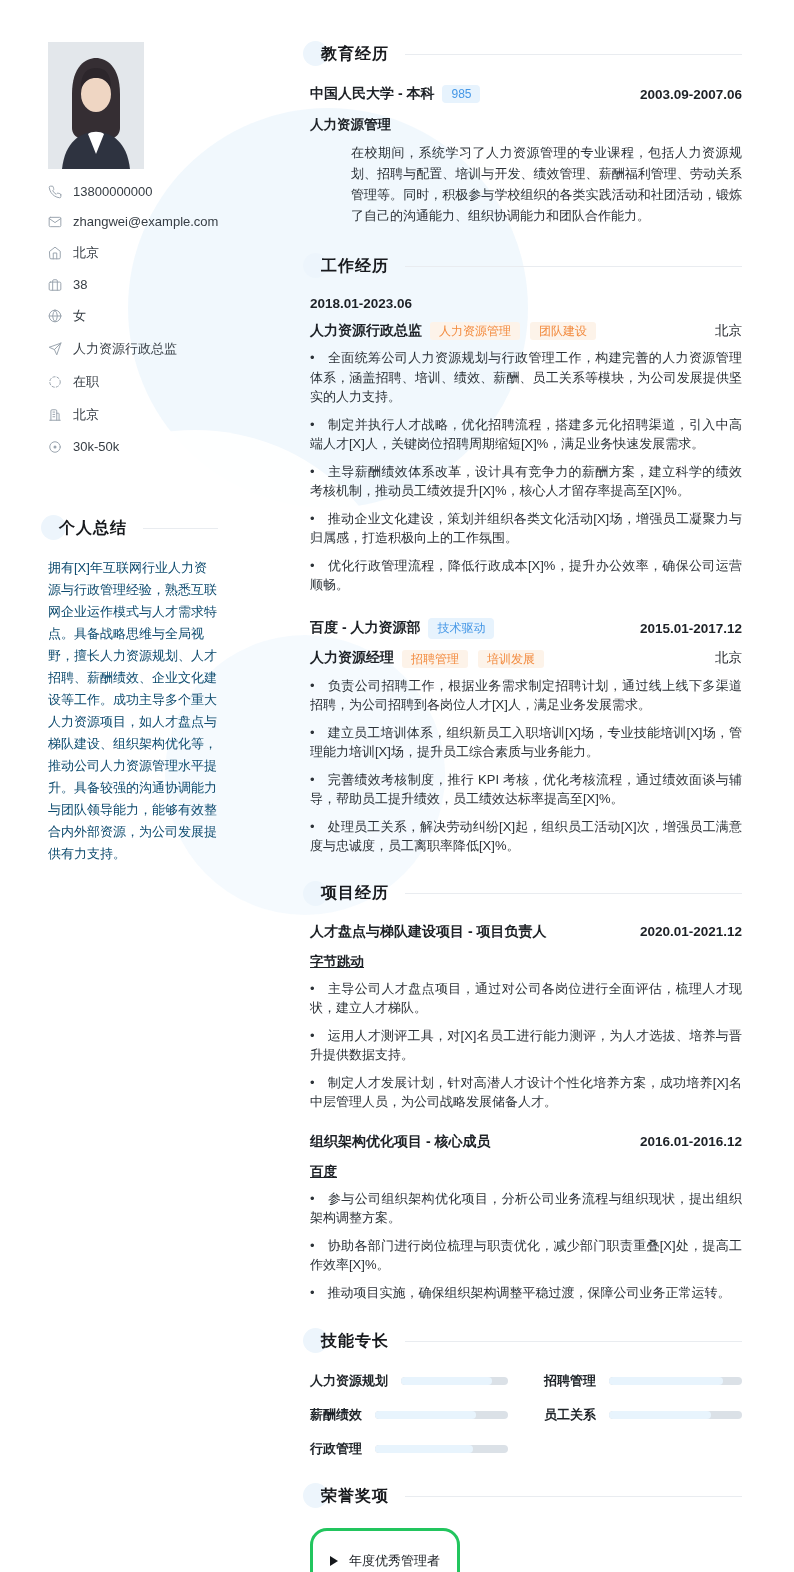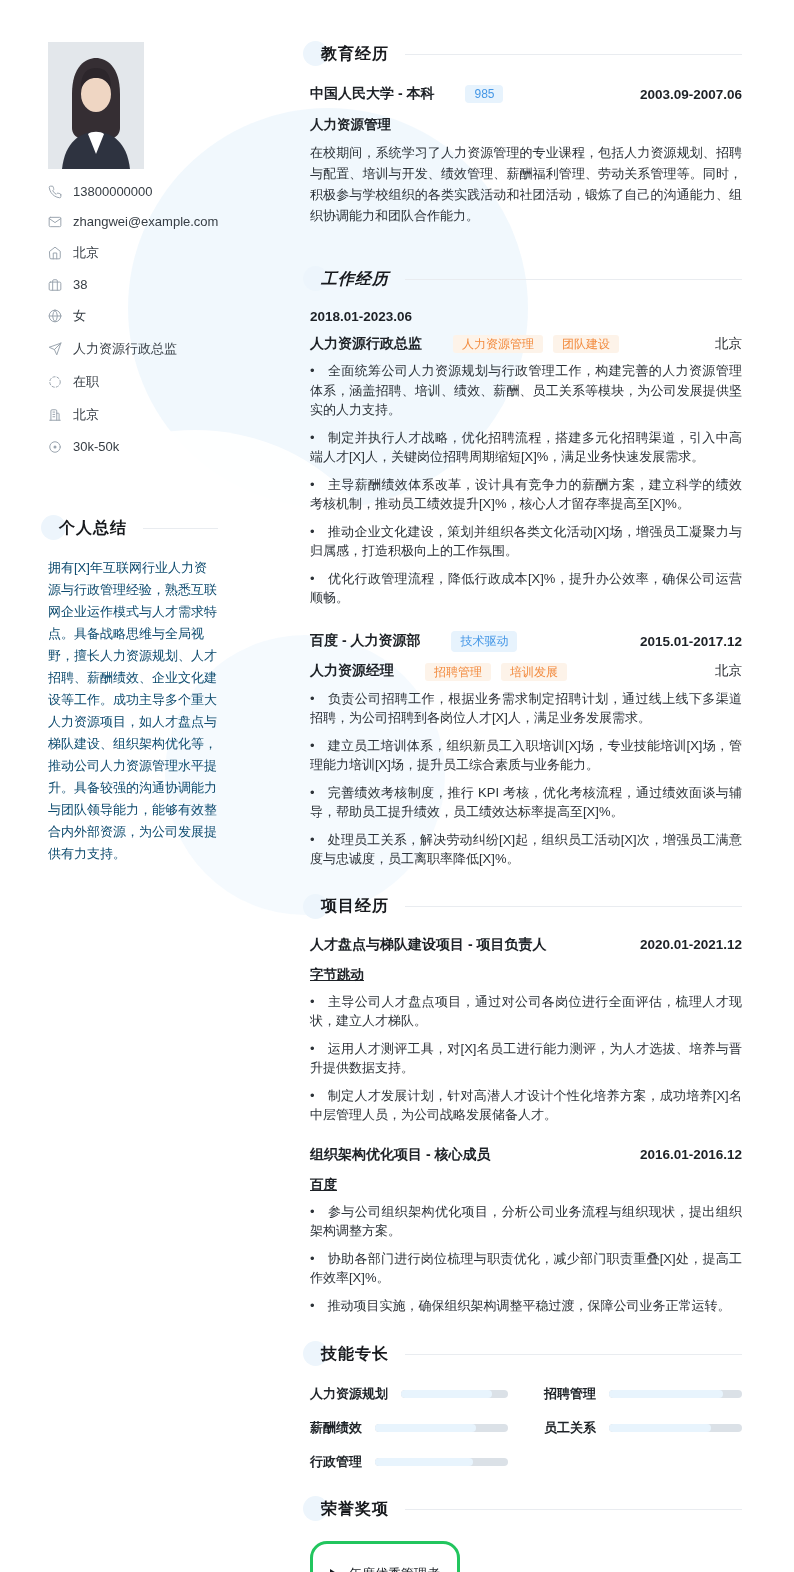--- a/index.html
+++ b/index.html
@@ -32,34 +32,34 @@
   .sec-line { flex:1; height:1px; background:#e9ecf0; margin-left:16px; }
 
   .summary { margin-top:62px; }
   .summary-text { margin-top:17px; font-size:13px; line-height:22px; color:#0c4a6e; }
 
   
   .main { flex:1; margin-left:92px; min-width:0; }
   section.block { margin-top:0; }
 
   .row { display:flex; align-items:center; justify-content:space-between; }
-  .row-left { display:flex; align-items:center; gap:31px; min-width:0; }
+  .row-left { display:flex; align-items:center; gap:8px; min-width:0; }
   .h-strong { font-size:14px; font-weight:700; color:#1d2126; white-space:nowrap; }
   .badge-blue { font-size:12px; color:#4597e6; background:#e7f3fd; padding:2px 9px; border-radius:4px; white-space:nowrap; }
   .tag-orange { font-size:12px; color:#f28a3d; background:#fdf3e9; padding:2px 9px; border-radius:3px; margin-right:10px; white-space:nowrap; }
   .date { font-size:13.5px; font-weight:700; color:#1d2126; white-space:nowrap; }
   .location { font-size:13.5px; color:#23272c; white-space:nowrap; }
 
   .para { font-size:13px; line-height:21px; color:#2c3238; text-align:justify; }
 
   .edu-row { margin-top:19px; }
   .edu-major { margin-top:13px; font-size:13.5px; font-weight:700; color:#1d2126; }
-  .edu-para { margin-top:8px; }
-
-  .work-header { margin-top:41px;font-style:italic; }
+  .edu-para { margin-top:8px;margin-left:41px; }
+
+  .work-header { margin-top:28px; }
   .job { margin-top:18px; }
   .job + .job { margin-top:23px; }
   .role-row { margin-top:10px; }
   .bullets { margin-top:2px; }
   .bullet { font-size:13px; line-height:19.5px; color:#2c3238; text-align:justify; margin-top:8px; }
   .bullet::before { content:"•"; margin-right:13px; }
 
   .proj-header { margin-top:26px; }
   .proj { margin-top:17px; }
   .proj + .proj { margin-top:21px; }

